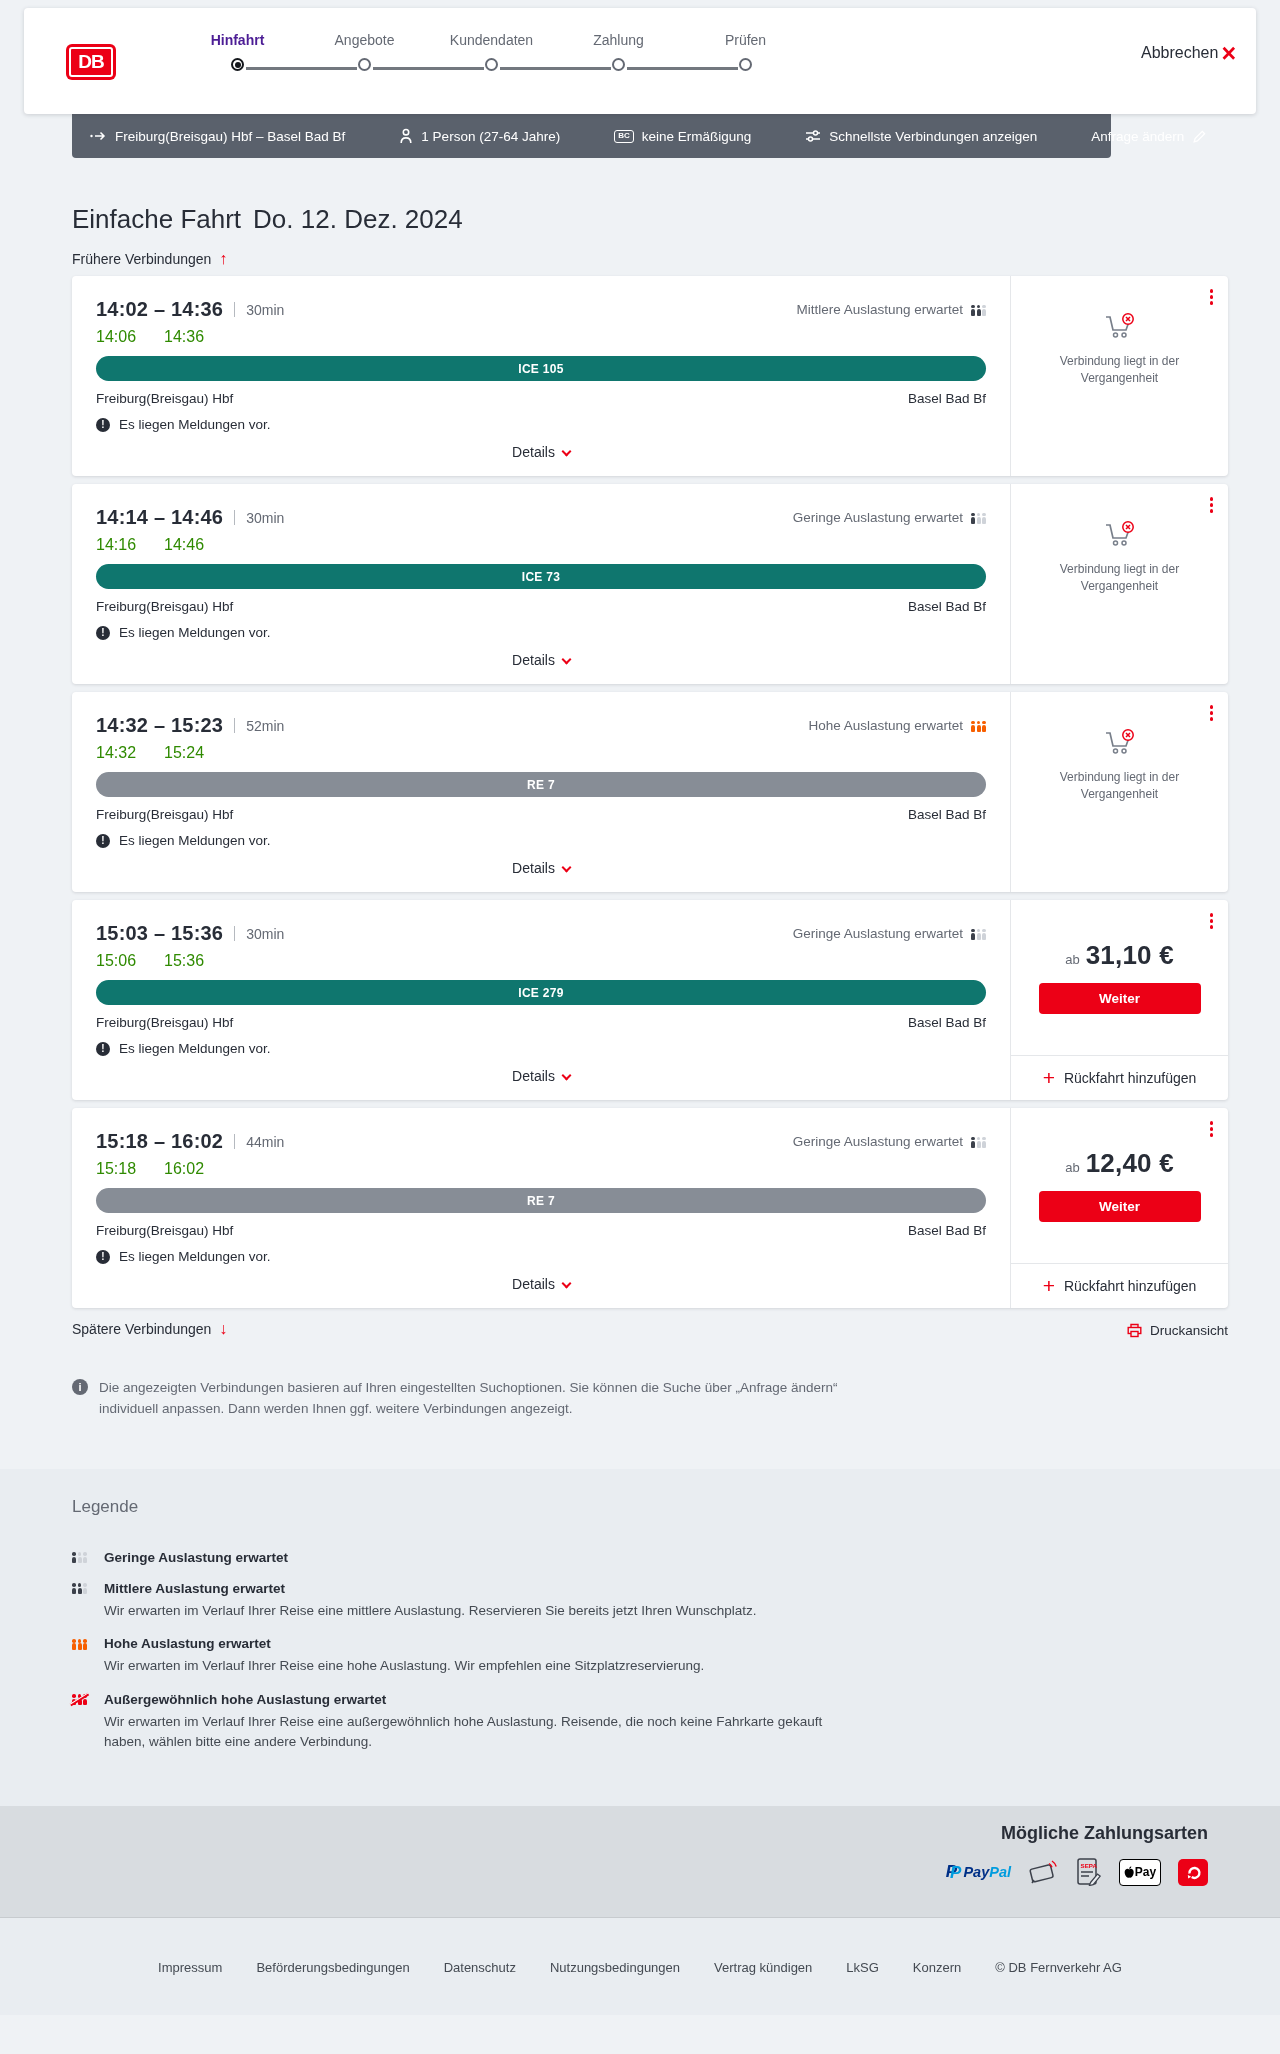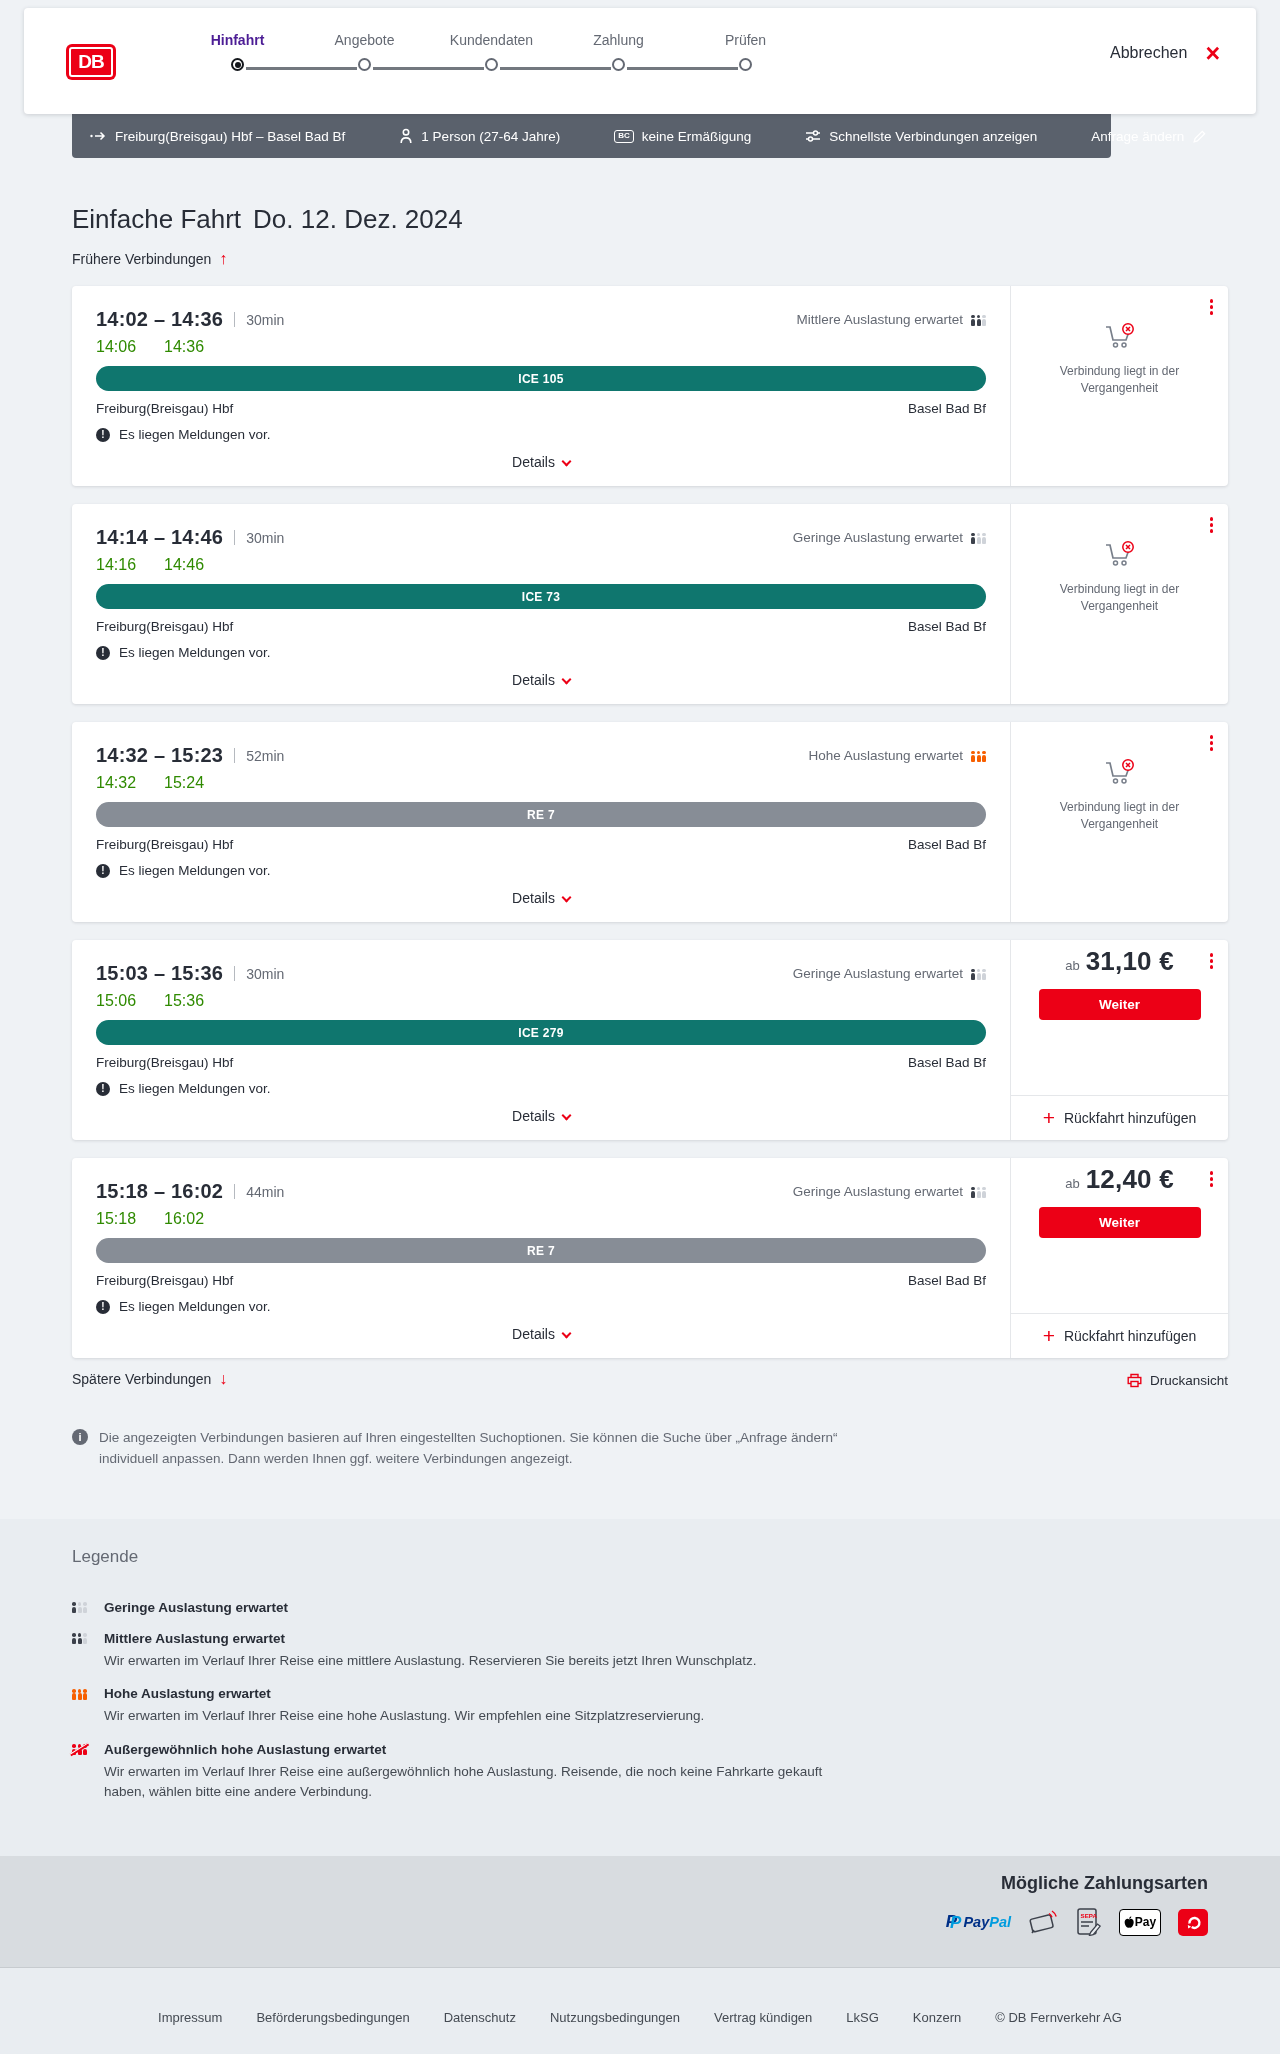--- a/index.html
+++ b/index.html
@@ -45,21 +45,21 @@
     border:2px solid #646973; background:#fff; position:relative; z-index:1;
   }
   .step.active .step-dot { border-color:#14171c; }
   .step.active .step-dot::after {
     content:""; position:absolute; inset:1.5px; border-radius:50%; background:#14171c;
   }
   .step:not(:first-child)::before {
     content:""; position:absolute; height:2.5px; background:#73787f;
     top:35px; left:calc(-50% + 8px); width:calc(100% - 16px);
   }
-  .cancel { position:absolute; right:36px; top:36px; display:flex; align-items:flex-start; gap:18px; cursor:pointer; }
+  .cancel { position:absolute; right:20px; top:36px; display:flex; align-items:flex-start; gap:3px; cursor:pointer; }
   .cancel-label { font-size:16px; color:#282d37; }
   .cancel-x { color:#ec0016; font-size:25px; font-weight:bold; line-height:18px; }
 
   
   .query-bar {
     margin: 0 72px;
     width: 1039px;
     height: 44px;
     background: #5a616c;
     border-radius: 0 0 4px 4px;
@@ -80,21 +80,21 @@
   
   .main { margin: 0 72px; width: 1156px; }
   .page-title-row { margin-top: 46px; display:flex; align-items:baseline; gap:12px; }
   .page-title { font-size: 26px; font-weight: normal; color:#282d37; }
   .page-date { font-size: 26px; font-weight: normal; color:#282d37; }
   .shift-link { margin-top:15px; display:flex; align-items:center; gap:8px; font-size:14px; cursor:pointer; width:max-content; }
   .shift-arrow { color:#ec0016; font-size:16px; font-weight:bold; }
 
   
   .card {
-    margin-top: 18px;
+    margin-top: 8px;
     display:flex;
     background:#fff; border-radius:4px;
     box-shadow: 0 1px 3px rgba(40,45,55,.14);
     min-height: 193px;
     justify-content: center;
   }
   .card:first-of-type { margin-top: 20px; }
   .card-main { width: 938px; padding: 22px 24px 16px; }
   .card-side { flex:1; border-left:1px solid #e5e7ea; position:relative; }
 
@@ -138,21 +138,21 @@
     border-right:2px solid #ec0016; border-bottom:2px solid #ec0016;
     transform:rotate(45deg); margin-left:8px; vertical-align:2px;
   }
 
   .kebab { position:absolute; top:11px; right:13px; display:flex; flex-direction:column; gap:2.5px; cursor:pointer; padding:2px; }
   .kebab b { width:3.5px; height:3.5px; border-radius:50%; background:#ec0016; }
 
   .side-past { display:flex; flex-direction:column; align-items:center; padding-top:36px; }
   .past-text { margin-top:13px; width:160px; text-align:center; font-size:12px; color:#646973; line-height:1.45; }
 
-  .side-price { display:flex; flex-direction:column; align-items:center; padding-top:6px; }
+  .side-price { display:flex; flex-direction:column; align-items:center; padding-top:40px; }
   .price-line { display:flex; align-items:baseline; gap:6px; }
   .price-ab { font-size:13px; color:#646973; }
   .price-val { font-size:26px; font-weight:bold; color:#282d37; letter-spacing:.2px; }
   .btn-weiter {
     margin-top:12px; width:162px; height:31px;
     background:#ec0016; color:#fff; border:none; border-radius:4px;
     font-family:"Liberation Sans",sans-serif; font-size:13.5px; font-weight:bold; cursor:pointer;
   }
   .side-foot {
     position:absolute; left:0; right:0; bottom:0; height:45px;

